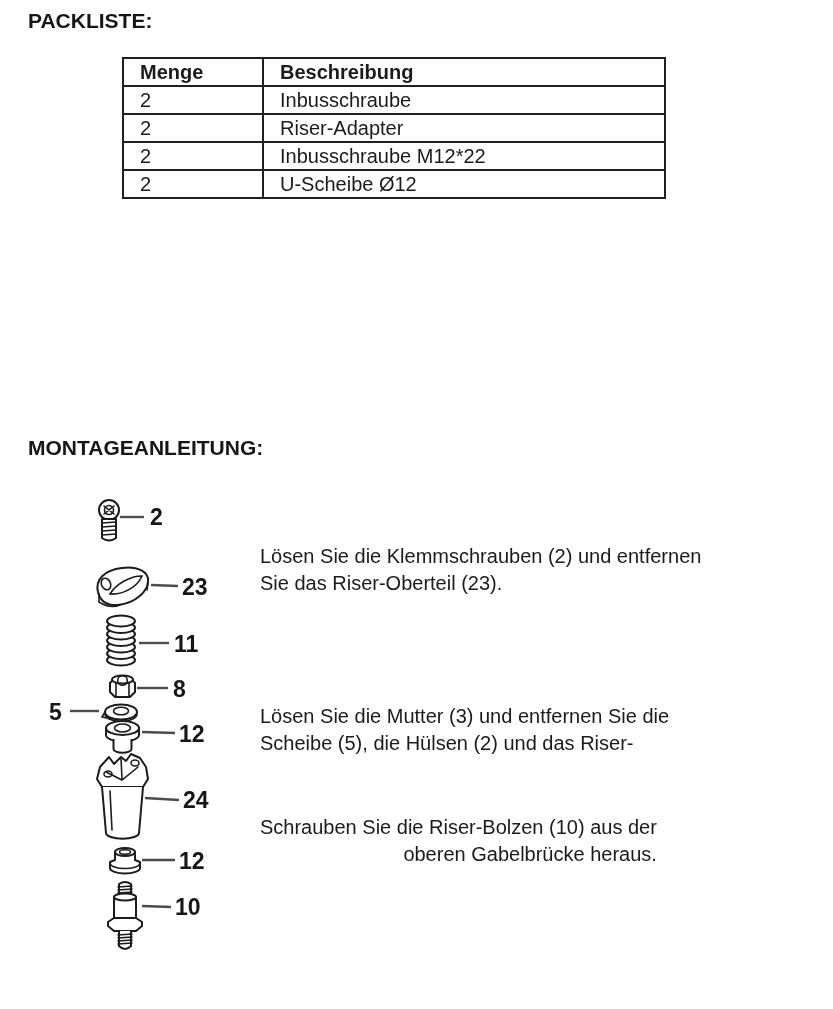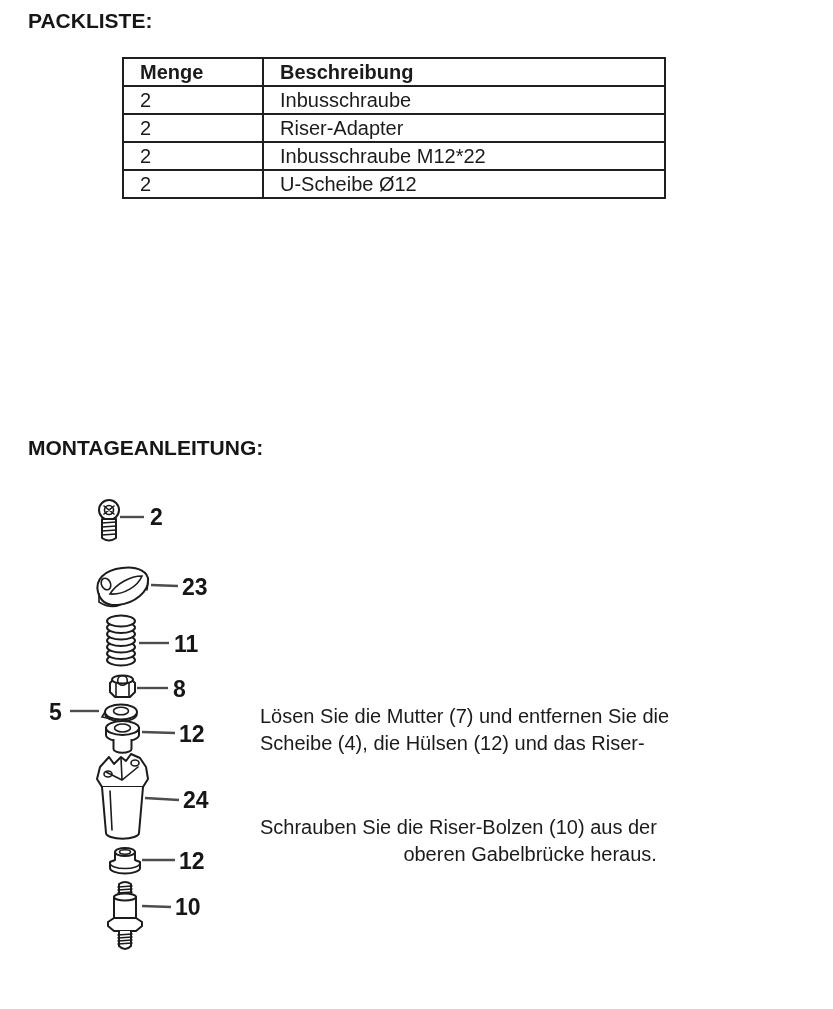--- a/index.html
+++ b/index.html
@@ -203,23 +203,27 @@
       <ellipse class="part" cx="95" cy="411" rx="11" ry="3.5"></ellipse>
       <path class="part" d="M 78,436 L 84,432 L 106,432 L 112,436 L 112,440 L 106,445 L 84,445 L 78,440 Z"></path>
       <path class="part" d="M 89,445 L 89,460 Q 95,466 101,460 L 101,445"></path>
       <path class="thin" d="M 88,449 L 102,448 M 88,452 L 102,451 M 88,455 L 102,454 M 88,458 L 102,457"></path>
       <line class="leader" x1="112" y1="420" x2="141" y2="421"></line>
       <text x="145" y="429">10</text>
     </g>
   </svg>
 
   <div class="instructions-wrap">
+    <div class="para" id="para-0">
+      <span class="line">Lösen Sie die Klemmschrauben (2) und entfernen</span>
+      <span class="line">Sie das Riser-Oberteil (23).</span>
+    </div>
     <div class="para" id="para-2">
-      <span class="line">Lösen Sie die Mutter (7) und entfernen Sie die</span>
-      <span class="line">Scheibe (4), die Hülsen (12) und das Riser-</span>
+      <span class="line">Lösen Sie die Mutter (3) und entfernen Sie die</span>
+      <span class="line">Scheibe (5), die Hülsen (2) und das Riser-</span>
     </div>
     <div class="para" id="para-3">
       <span class="line">Schrauben Sie die Riser-Bolzen (10) aus der</span>
       <span class="line">oberen Gabelbrücke heraus.</span>
     </div>
   </div>
 
 </div>
 
 </body></html>

